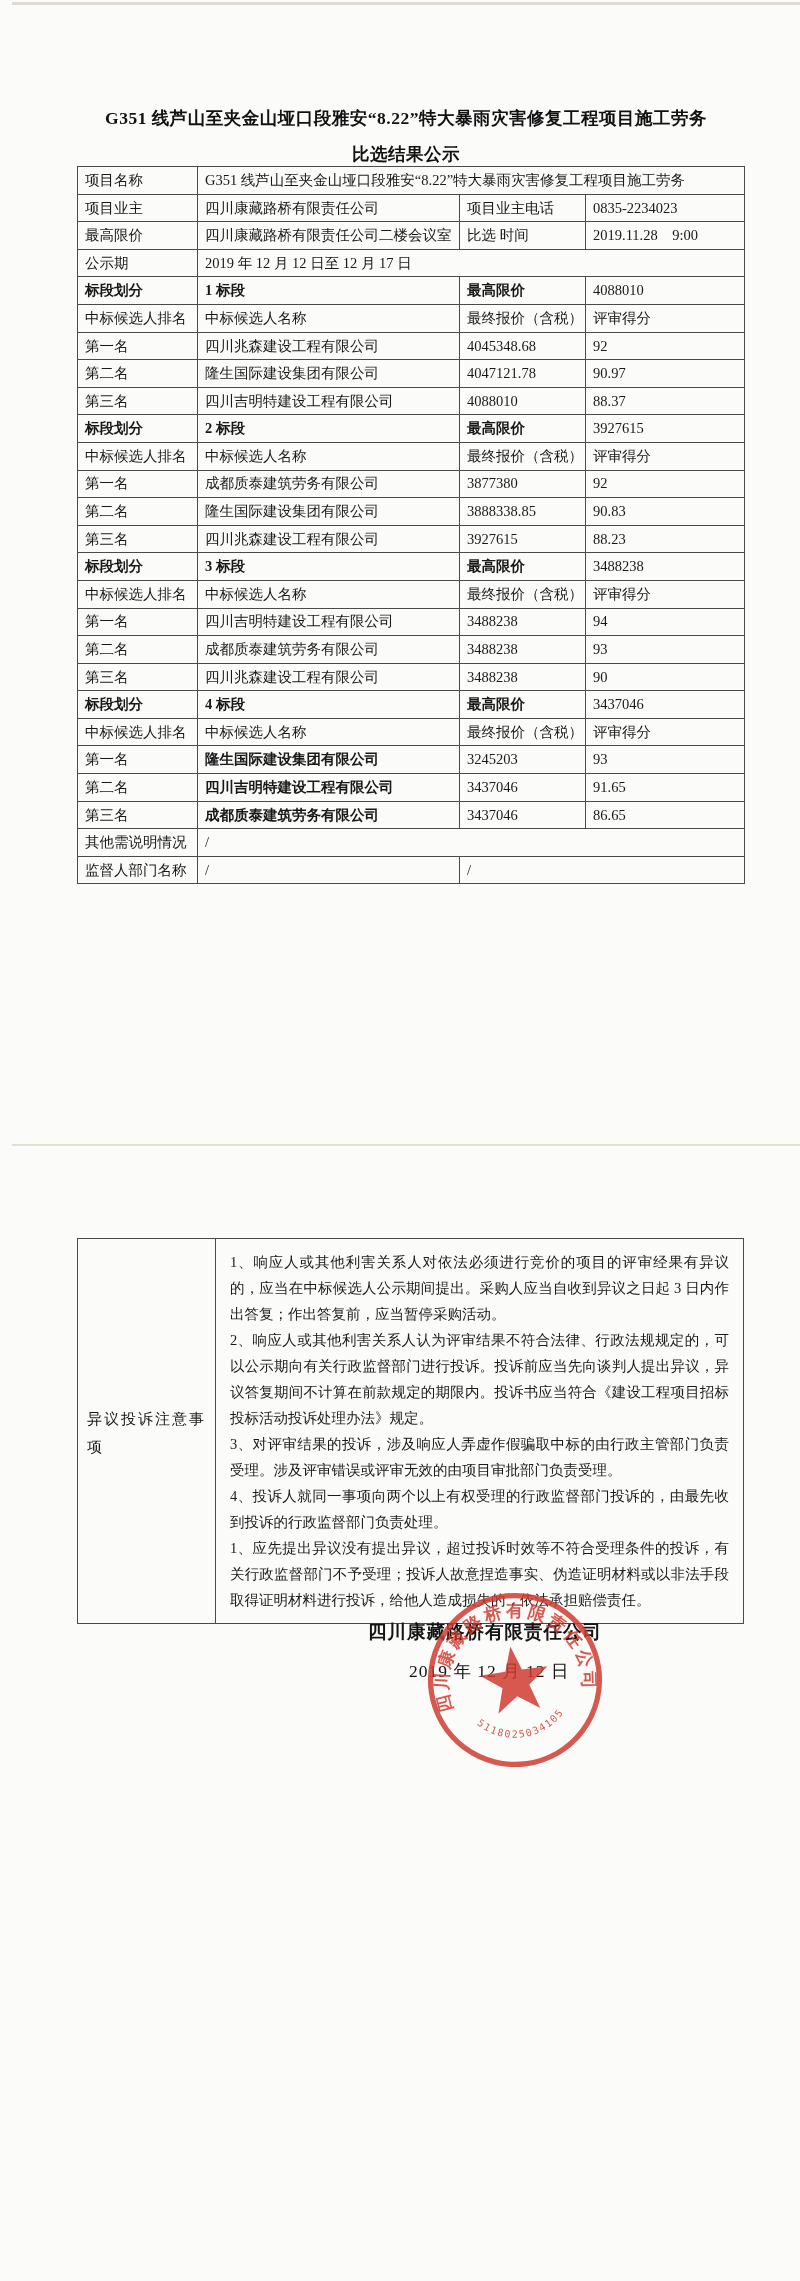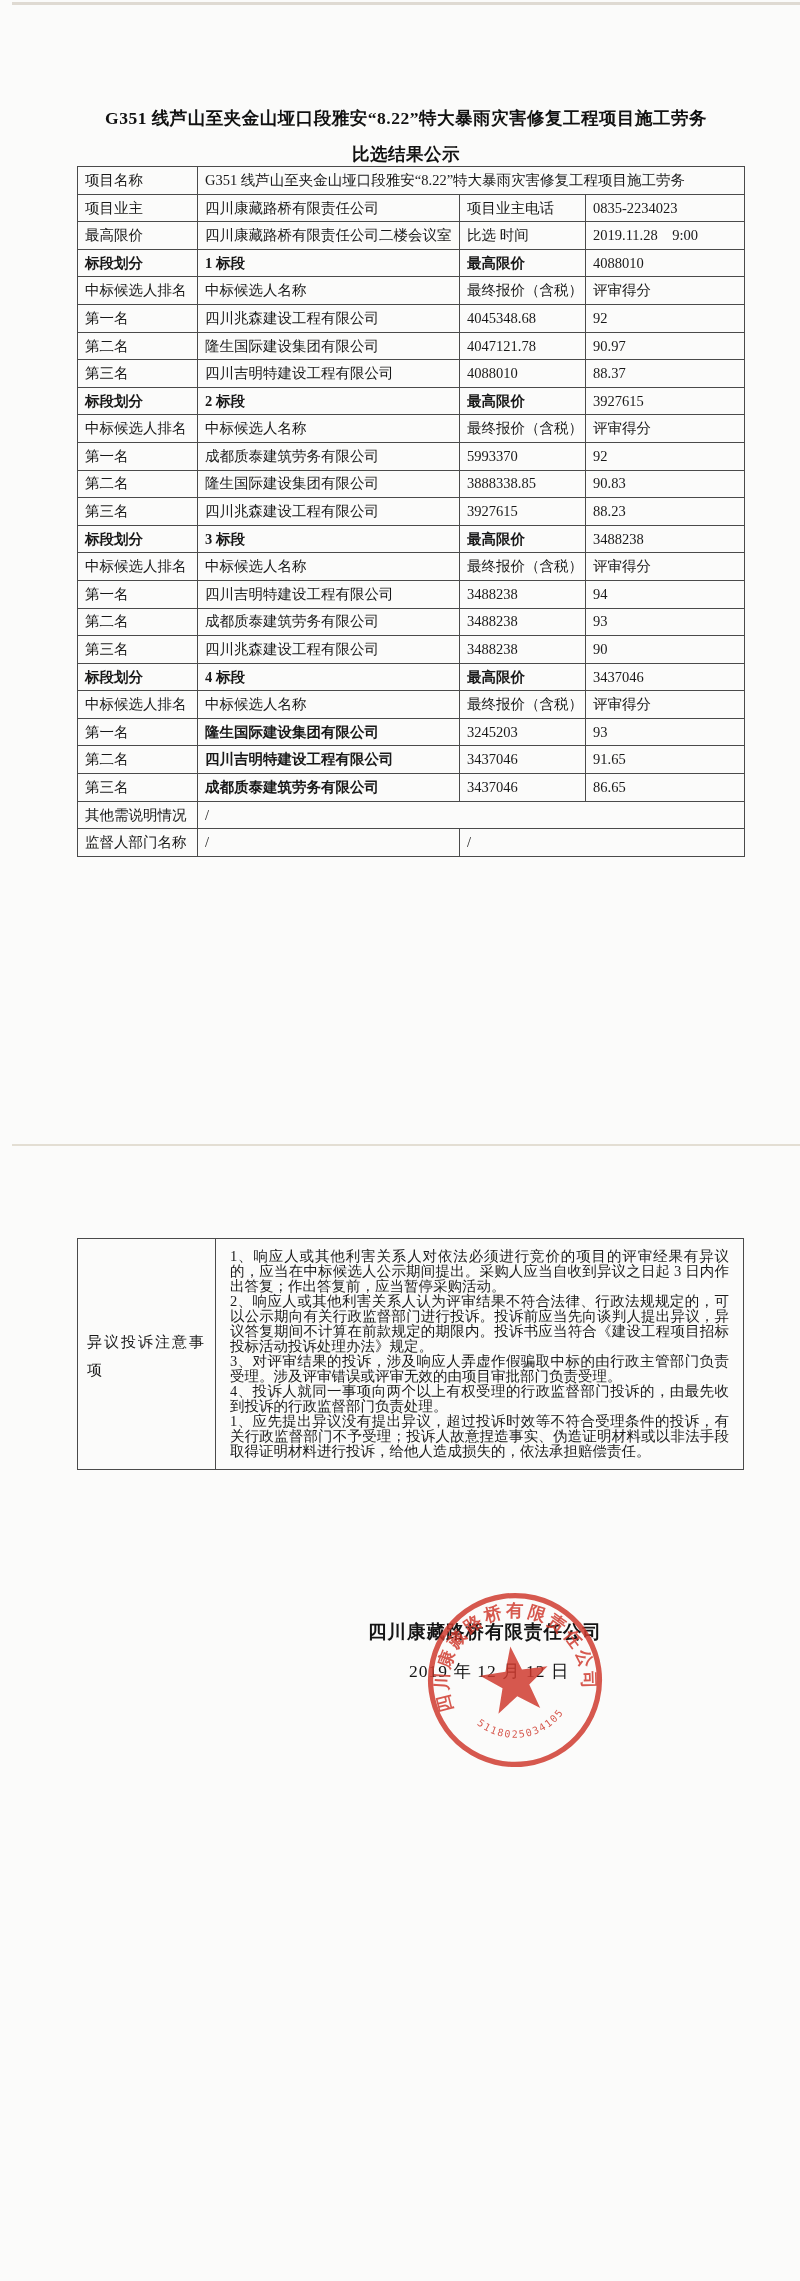--- a/index.html
+++ b/index.html
@@ -45,21 +45,21 @@
   #notes-table td{
     border:1px solid #4a4a4a;
     vertical-align:middle;
   }
   #notes-label-cell{
     width:122px;padding:8px 6px 4px 9px;
     font-size:15px;letter-spacing:2px;line-height:1.9;
   }
   #notes-content-cell{padding:10px 14px;}
   #notes-content-cell p{
-    margin:0;font-size:14.5px;line-height:15px;
+    margin:0;font-size:14.5px;line-height:26px;
     text-align:justify;color:#1a1a1a;
   }
   .signature{
     position:absolute;font-size:18px;color:#141414;letter-spacing:1px;
   }
   #signature-company{top:1619px;left:356px;font-weight:600;font-size:18.5px;}
   #signature-date{top:1659px;left:397px;font-size:17.5px;}
   #stamp{
     position:absolute;top:1585px;left:408px;width:190px;height:190px;
     transform:rotate(-8deg);
@@ -95,20 +95,24 @@
           <td>项目业主电话</td>
           <td>0835-2234023</td>
         </tr>
         <tr>
           <td>最高限价</td>
           <td>四川康藏路桥有限责任公司二楼会议室</td>
           <td>比选 时间</td>
           <td>2019.11.28　9:00</td>
         </tr>
         <tr>
+          <td>公示期</td>
+          <td colspan="3">2019 年 12 月 12 日至 12 月 17 日</td>
+        </tr>
+        <tr>
           <td class="bold">标段划分</td>
           <td class="bold">1 标段</td>
           <td class="bold">最高限价</td>
           <td>4088010</td>
         </tr>
         <tr>
           <td>中标候选人排名</td>
           <td>中标候选人名称</td>
           <td>最终报价（含税）</td>
           <td class="ctr">评审得分</td>
@@ -139,21 +143,21 @@
         </tr>
         <tr>
           <td>中标候选人排名</td>
           <td>中标候选人名称</td>
           <td>最终报价（含税）</td>
           <td class="ctr">评审得分</td>
         </tr>
         <tr>
           <td>第一名</td>
           <td>成都质泰建筑劳务有限公司</td>
-          <td class="ctr">5993370</td>
+          <td class="ctr">3877380</td>
           <td class="ctr">92</td>
         </tr>
         <tr>
           <td>第二名</td>
           <td>隆生国际建设集团有限公司</td>
           <td class="ctr">3888338.85</td>
           <td class="ctr">90.83</td>
         </tr>
         <tr>
           <td>第三名</td>

